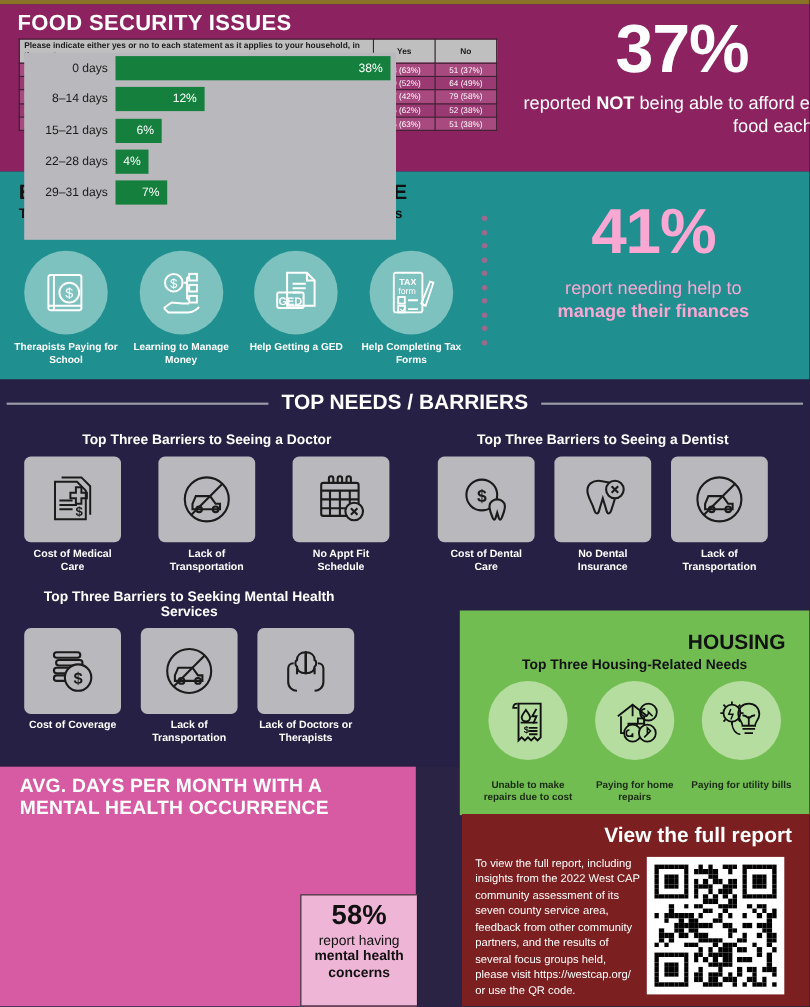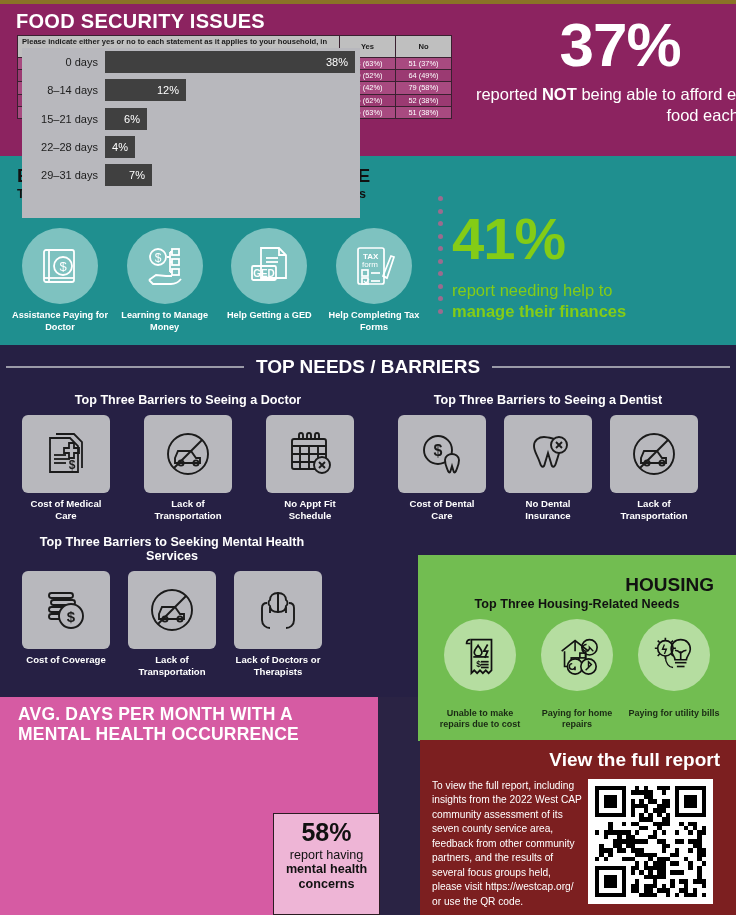--- a/index.html
+++ b/index.html
@@ -35,21 +35,21 @@
   .emp-sec { position:absolute; left:0; top:156px; width:736px; height:189px; background:#1f8f8f; }
   .emp-title { position:absolute; left:17px; top:9px; color:#111; font-size:19px; font-weight:bold; }
   .emp-sub { position:absolute; left:17px; top:31px; color:#111; font-size:12.6px; font-weight:bold; }
   .emp-icons { position:absolute; left:12px; top:72px; width:410px; display:flex; justify-content:space-between; }
   .emp-item { width:96px; text-align:center; }
   .emp-circle { width:76px; height:76px; border-radius:50%; background:#7ec2c0; margin:0 auto; display:flex; align-items:center; justify-content:center; }
   .emp-label { margin-top:6px; color:#fff; font-size:9.2px; font-weight:bold; line-height:1.25; }
   .dotted-div { position:absolute; left:438px; top:196px; width:5px; height:118px; }
   .dotted-div i { display:block; width:5px; height:5px; border-radius:50%; background:#9b6b8e; margin-bottom:7.5px; }
 
-  .stat41 { position:absolute; left:452px; top:182px; width:284px; text-align:left; color:#84cc16;margin-top:28px; }
+  .stat41 { position:absolute; left:452px; top:182px; width:284px; text-align:center; color:#f9a8d4; }
   .stat41 .big { font-size:58px; font-weight:bold; line-height:1; letter-spacing:-1px; }
   .stat41 .sub { font-size:16.5px; line-height:1.3; margin-top:12px; }
   .stat41 .sub b { font-weight:bold; }
 
   
   .needs-sec { position:absolute; left:0; top:345px; width:736px; height:352px; background:#262044; }
   .needs-head { position:absolute; left:0; top:8px; width:736px; height:28px; display:flex; align-items:center; justify-content:center; }
   .needs-head .rule { flex:1; height:2.5px; background:#9a9aa8; }
   .needs-head .rule.l { margin-right:12px; margin-left:6px; }
   .needs-head .rule.r { margin-left:12px; margin-right:6px; }
@@ -71,21 +71,21 @@
   .house-circle { width:72px; height:72px; border-radius:50%; background:#b5dda0; margin:0 auto; display:flex; align-items:center; justify-content:center; }
   .house-label { margin-top:17px; color:#1a2a14; font-size:9px; font-weight:bold; line-height:1.25; }
 
   
   .mh-sec { position:absolute; left:0; top:697px; width:378px; height:218px; background:#d65ba3; }
   .mh-title { color:#fff; font-size:17.5px; font-weight:bold; line-height:1.12; padding:8px 10px 0 18px; letter-spacing:.2px; }
   .chart-panel { position:absolute; left:22px; top:48px; width:338px; height:170px; background:#b8b8bd; }
   .bar-row { display:flex; align-items:center; height:28.3px; }
   .bar-cat { width:83px; text-align:right; padding-right:7px; font-size:11px; color:#1c1c1c; }
   .bar-track { flex:1; position:relative; height:22px; }
-  .bar-fill { position:absolute; left:0; top:0; height:22px; background:#404040; display:flex; align-items:center; justify-content:flex-end; }
+  .bar-fill { position:absolute; left:0; top:0; height:22px; background:#15803d; display:flex; align-items:center; justify-content:flex-end; }
   .bar-val { color:#fff; font-size:11px; padding-right:7px; }
 
   .box58 { position:absolute; left:273px; top:813px; width:107px; height:102px; background:#eeb5d6; border:1.6px solid #2b1b22; text-align:center; padding-top:6px; }
   .box58 .big { font-size:25px; font-weight:bold; color:#111; line-height:1; }
   .box58 .l1 { font-size:12.6px; color:#111; margin-top:3px; }
   .box58 .l2 { font-size:12.6px; color:#111; font-weight:bold; line-height:1.2; }
 
   
   .rep-sec { position:absolute; left:420px; top:740px; width:316px; height:175px; background:#7c1f20; }
   .rep-title { text-align:right; padding:9px 16px 0 0; color:#fff; font-size:19px; font-weight:bold; }
@@ -158,21 +158,21 @@
       <div class="emp-item">
         <div class="emp-circle">
           <svg width="48" height="48" viewBox="0 0 48 48" fill="none" stroke="#fff" stroke-width="1.8">
             <rect x="8" y="8" width="30" height="32" rx="2"></rect>
               <line x1="13" y1="8" x2="13" y2="40"></line>
               <line x1="8" y1="36" x2="38" y2="36"></line>
             <circle cx="27" cy="24" r="9"></circle>
               <text x="27" y="29" font-size="13" fill="#fff" stroke="none" text-anchor="middle" font-family="Liberation Sans">$</text>
           </svg>
         </div>
-        <div class="emp-label">Assistance Paying for Doctor</div>
+        <div class="emp-label">Therapists Paying for School</div>
       </div>
       <div class="emp-item">
         <div class="emp-circle">
           <svg width="48" height="48" viewBox="0 0 48 48" fill="none" stroke="#fff" stroke-width="1.8">
             <circle cx="17" cy="15" r="8"></circle>
               <text x="17" y="20" font-size="12" fill="#fff" stroke="none" text-anchor="middle" font-family="Liberation Sans">$</text>
             <rect x="31" y="7" width="7" height="6"></rect>
               <rect x="31" y="17" width="7" height="6"></rect>
               <rect x="31" y="27" width="7" height="6"></rect>
             <path d="M26 15 H29 M29 10 V30 M29 10 H31 M29 20 H31 M29 30 H31"></path>

